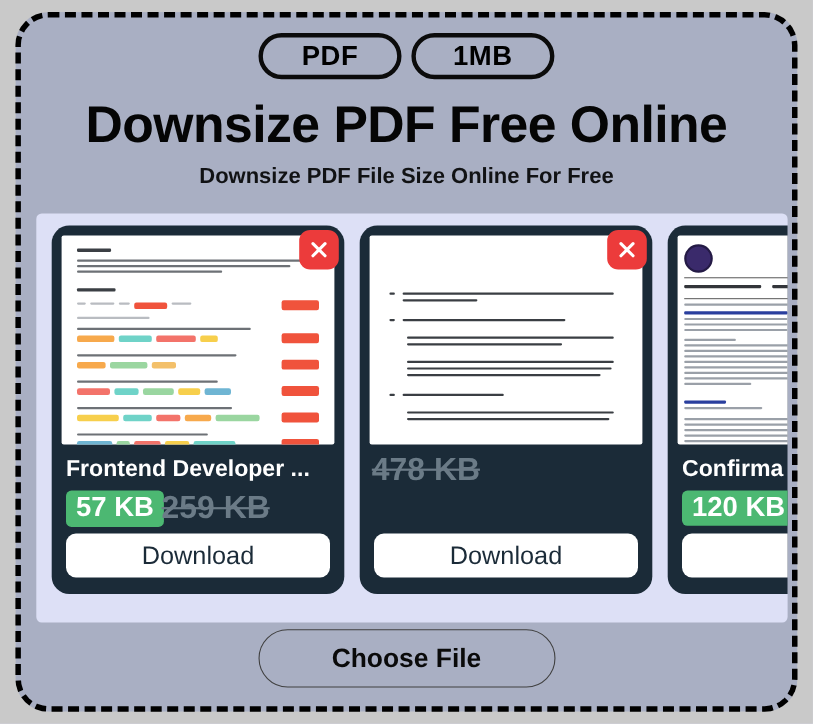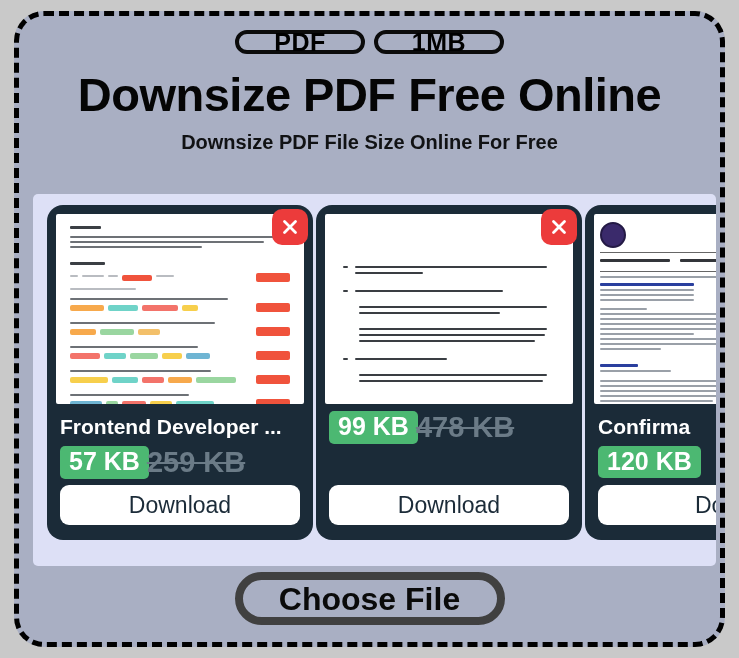--- a/index.html
+++ b/index.html
@@ -29,21 +29,21 @@
 
   
   .chips {
     display: flex;
     justify-content: center;
     gap: 9px;
     margin-top: 14px;
   }
   .chip {
     min-width: 130px;
-    height: 24px;
+    height: 42px;
     box-sizing: border-box;
     border: 4px solid #0b0b0b;
     border-radius: 22px;
     background: transparent;
     color: #000000;
     font-size: 25px;
     font-weight: bold;
     letter-spacing: 0.5px;
     display: flex;
     align-items: center;
@@ -74,21 +74,21 @@
     left: 14px;
     top: 178px;
     width: 683px;
     height: 372px;
     background: #dde0f6;
     border-radius: 5px;
     overflow: hidden;
   }
   .track {
     display: flex;
-    gap: 3px;
+    gap: 14px;
     padding: 11px 0 0 14px;
   }
   .card {
     flex: 0 0 auto;
     width: 266px;
     height: 335px;
     box-sizing: border-box;
     background: #1b2b38;
     border-radius: 16px;
     padding: 9px 9px 0 9px;
@@ -200,25 +200,25 @@
     left: 0; right: 0;
     top: 556px;
     display: flex;
     justify-content: center;
   }
   .choose-btn {
     width: 270px;
     height: 53px;
     box-sizing: border-box;
     background: transparent;
-    border: 8px solid #404040;
+    border: 1px solid #404040;
     border-radius: 27px;
     color: #0a0a0a;
     font-family: "Liberation Sans", sans-serif;
-    font-size: 32px;
+    font-size: 24px;
     font-weight: bold;
     cursor: pointer;
     text-align: center;
   }
 </style>
 </head>
 <body>
 
 <div id="app">
 
@@ -376,21 +376,20 @@
               </div>
             </div>
           </div>
           <div class="close-btn">
             <svg width="18" height="18" viewBox="0 0 18 18" aria-hidden="true">
               <path d="M3.5 3.5 L14.5 14.5 M14.5 3.5 L3.5 14.5" stroke="#ffffff" stroke-width="2.8" stroke-linecap="round"></path>
             </svg>
           </div>
         </div>
         <div class="sizes">
-          <span class="size-new">99 KB</span>
           <span class="size-old">478 KB</span>
         </div>
         <button class="download-btn">Download</button>
       </div>
 
       <div class="card">
         <div class="thumb-wrap">
           <div class="thumb">
             <div class="doc3">
               <div style="display:flex;align-items:flex-start;justify-content:space-between">

